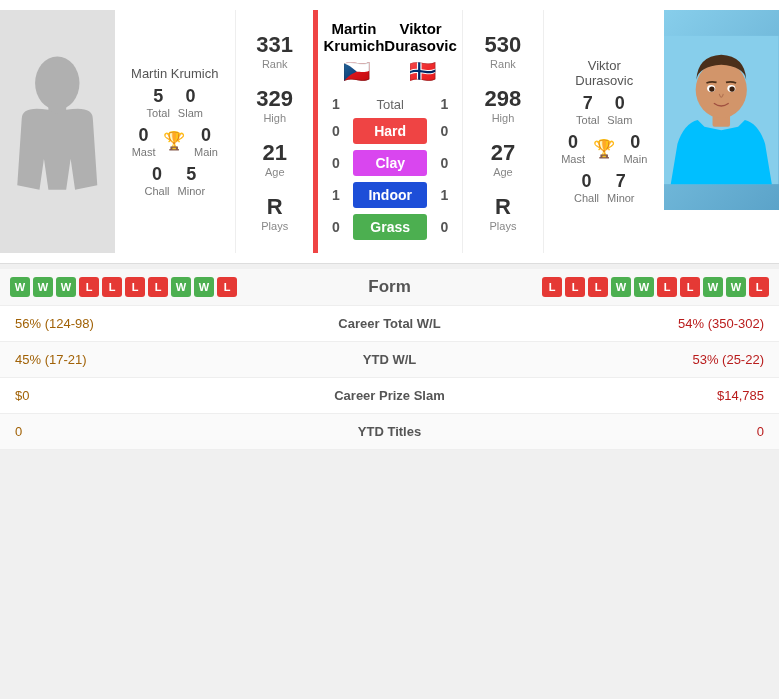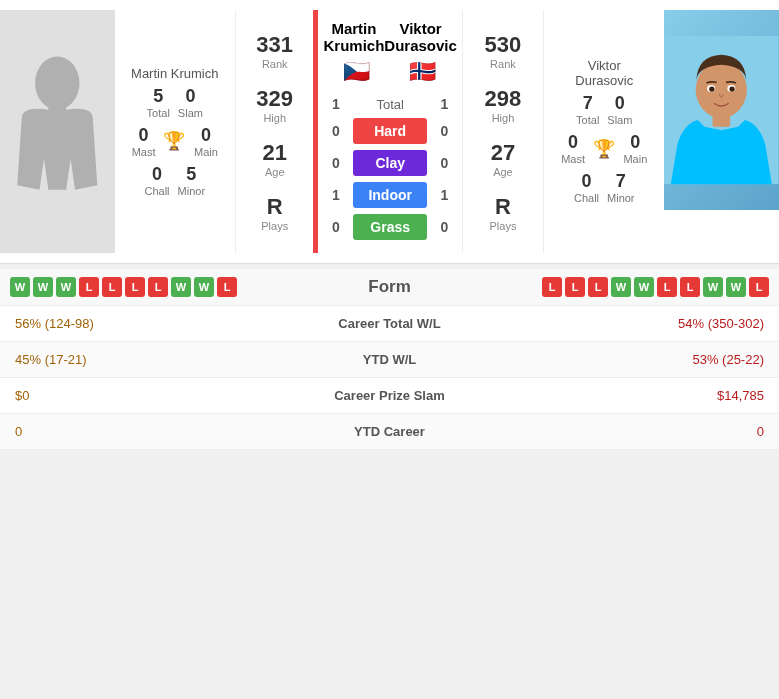--- a/index.html
+++ b/index.html
@@ -92,22 +92,22 @@
       text-align: center;
       padding: 5px 0;
       border-radius: 3px;
       font-weight: bold;
       font-size: 14px;
       color: #fff;
       max-width: 130px;
     }
 
     .surface-hard { background: #ef4444; }
-    .surface-clay { background: #6d28d9; }
-    .surface-indoor { background: #3b82f6; }
+    .surface-clay { background: #d946ef; }
+    .surface-indoor { background: #1d4ed8; }
     .surface-grass { background: #4caf50; }
 
     
     .left-panel {
       width: 170px;
       display: flex;
       flex-direction: column;
       align-items: center;
       justify-content: center;
       padding: 10px;
@@ -509,18 +509,18 @@
     </div>
 
     <div class="stats-row">
       <span class="stats-left-val">$0</span>
       <span class="stats-center-label">Career Prize Slam</span>
       <span class="stats-right-val">$14,785</span>
     </div>
 
     <div class="stats-row">
       <span class="stats-left-val">0</span>
-      <span class="stats-center-label">YTD Career</span>
+      <span class="stats-center-label">YTD Titles</span>
       <span class="stats-right-val">0</span>
     </div>
 
   </div>
 </div>
 
 </body></html>

